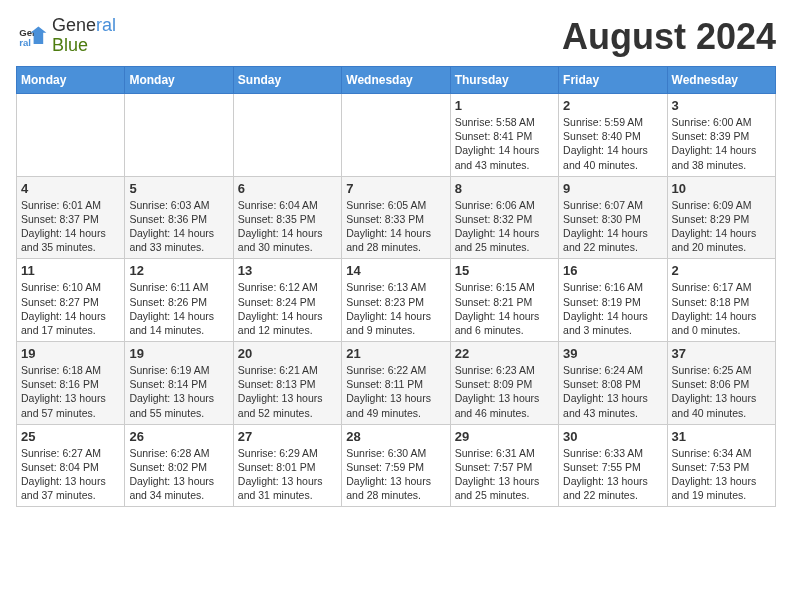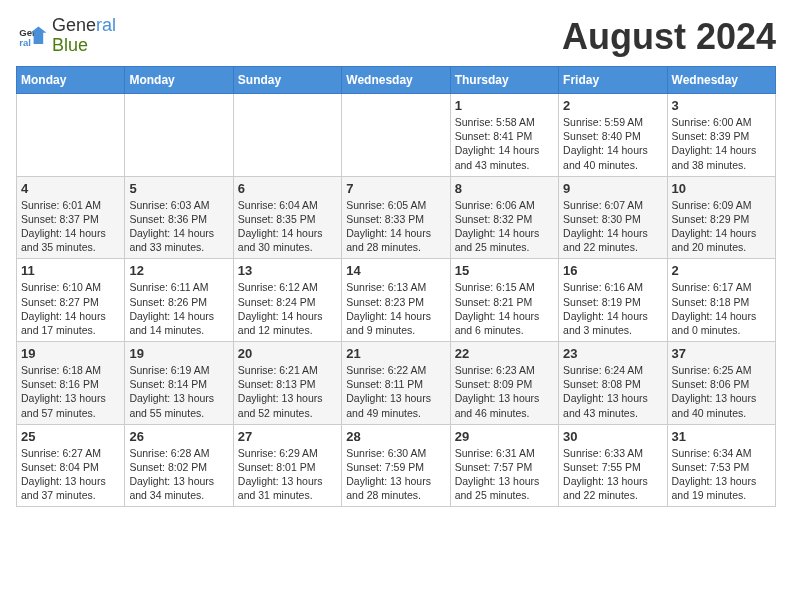--- a/index.html
+++ b/index.html
@@ -213,21 +213,21 @@
         </td>
         <td>
           <div class="day-num">21</div>
           <div class="day-info">Sunrise: 6:22 AM<br>Sunset: 8:11 PM<br>Daylight: 13 hours and 49 minutes.</div>
         </td>
         <td>
           <div class="day-num">22</div>
           <div class="day-info">Sunrise: 6:23 AM<br>Sunset: 8:09 PM<br>Daylight: 13 hours and 46 minutes.</div>
         </td>
         <td>
-          <div class="day-num">23</div>
+          <div class="day-num">39</div>
           <div class="day-info">Sunrise: 6:24 AM<br>Sunset: 8:08 PM<br>Daylight: 13 hours and 43 minutes.</div>
         </td>
         <td>
           <div class="day-num">37</div>
           <div class="day-info">Sunrise: 6:25 AM<br>Sunset: 8:06 PM<br>Daylight: 13 hours and 40 minutes.</div>
         </td>
       </tr>
       <tr>
         <td>
           <div class="day-num">25</div>

